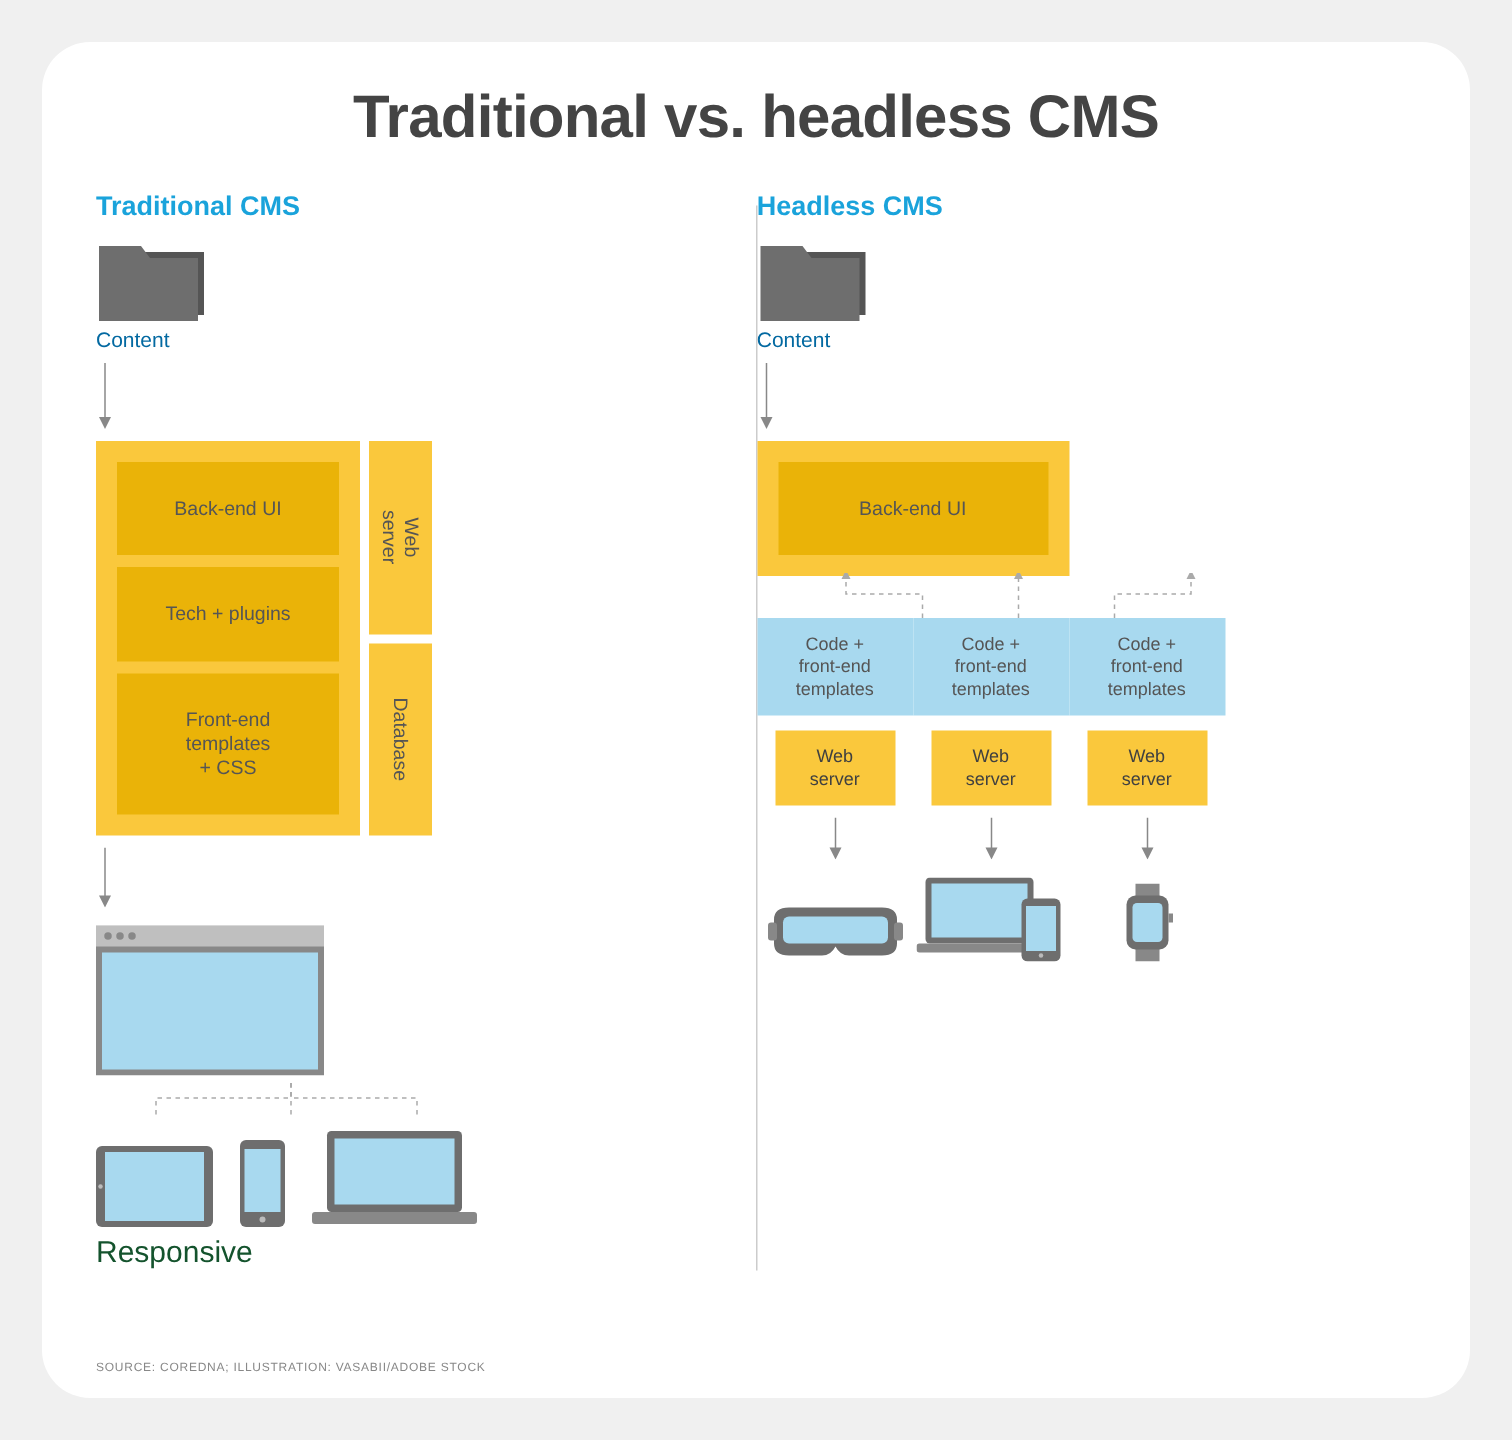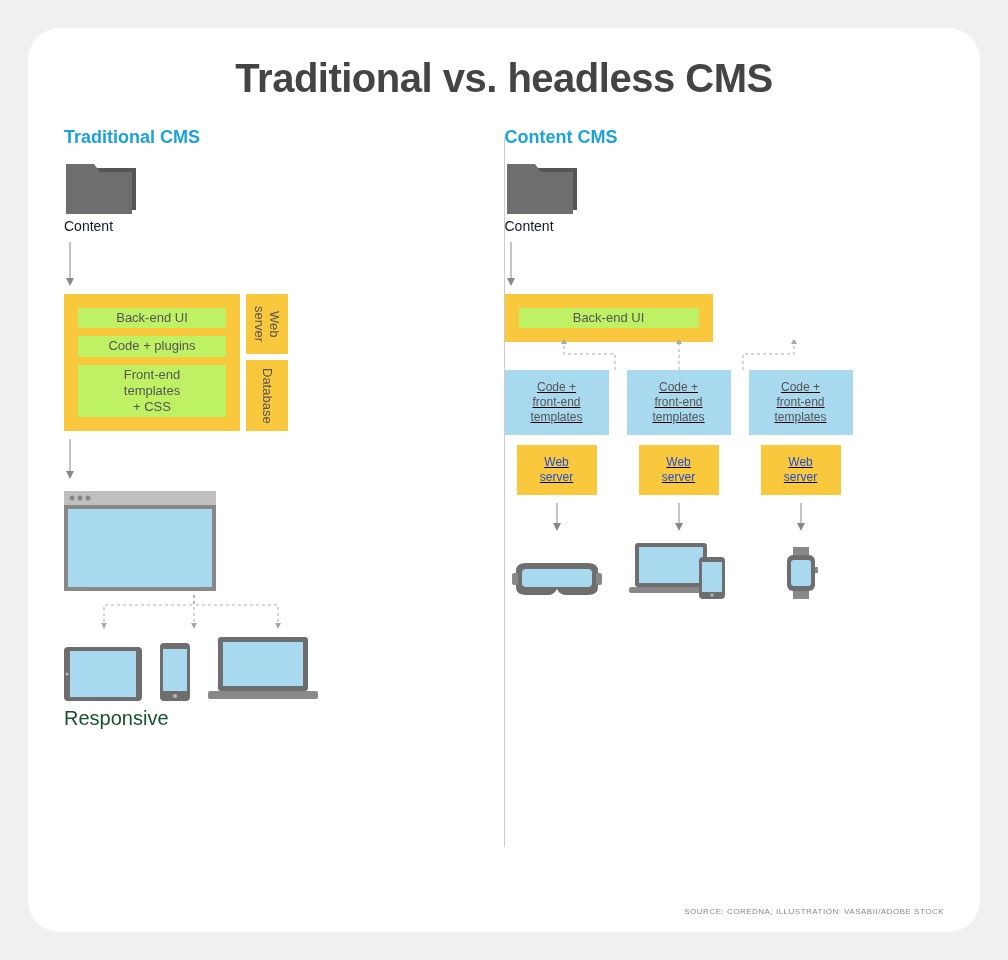--- a/index.html
+++ b/index.html
@@ -43,40 +43,40 @@
   }
   .subhead {
     color: #1aa3db;
     font-weight: 700;
     font-size: 18px;
     margin-bottom: 10px;
   }
   .folder-icon svg { display: block; }
   .content-label {
     font-size: 14px;
-    color: #0f172a;
+    color: #0369a1;
     margin-top: 4px;
   }
   .arrow-down {
     margin: 8px 0 8px 0;
   }
   .arrow-down svg { display: block; }
   
   .trad-stack {
     display: flex;
     gap: 6px;
     align-items: stretch;
   }
   .yellow-box {
     background: #fac83c;
     padding: 14px;
   }
   .inner-box {
-    background: #bef264;
-    padding: 2px 8px;
+    background: #eab308;
+    padding: 23px 8px;
     text-align: center;
     font-size: 13px;
     color: #555;
     line-height: 1.25;
     min-width: 148px;
   }
   .trad-main .inner-box { margin-bottom: 8px; }
   .trad-main .inner-box:last-child { margin-bottom: 0; }
   .side-stack { display: flex; flex-direction: column; gap: 6px; }
   .side-box {
@@ -109,23 +109,21 @@
   }
   
   .headless-main {
     background: #fac83c;
     padding: 14px;
   }
   .headless-main .inner-box { margin-bottom: 8px; min-width: 180px; }
   .headless-main .inner-box:last-child { margin-bottom: 0; }
   .api-row {
     display: flex;
-    gap: 18px;
     margin-top: 28px;
-    text-decoration: underline;
   }
   .api-col {
     display: flex;
     flex-direction: column;
     align-items: center;
     width: 104px;
   }
   .blue-box {
     background: #a8d9ef;
     padding: 10px 6px;
@@ -133,21 +131,21 @@
     font-size: 12px;
     color: #555;
     line-height: 1.25;
     width: 100%;
   }
   .small-yellow {
     background: #fac83c;
     padding: 10px 6px;
     text-align: center;
     font-size: 12px;
-    color: #1d4ed8;
+    color: #404040;
     line-height: 1.25;
     width: 80px;
     margin-top: 10px;
   }
   .device-slot {
     height: 56px;
     display: flex;
     align-items: flex-end;
     justify-content: center;
     margin-top: 4px;
@@ -158,21 +156,20 @@
     bottom: 16px;
     left: 36px;
     right: 36px;
     display: flex;
     justify-content: space-between;
     align-items: flex-end;
     font-size: 8px;
     letter-spacing: 0.5px;
     color: #888;
     text-transform: uppercase;
-    flex-direction: column;
   }
   .footer-right {
     display: flex;
     align-items: center;
     gap: 8px;
   }
   .logo {
     font-size: 12px;
     color: #888;
     text-transform: none;
@@ -203,21 +200,21 @@
       <div class="arrow-down">
         <svg width="12" height="44">
             <line x1="6" y1="0" x2="6" y2="38" stroke="#888" stroke-width="1"></line>
             <polygon points="2,36 10,36 6,44" fill="#888"></polygon>
           </svg>
       </div>
 
       <div class="trad-stack">
         <div class="yellow-box trad-main">
           <div class="inner-box">Back-end UI</div>
-          <div class="inner-box">Code + plugins</div>
+          <div class="inner-box">Tech + plugins</div>
           <div class="inner-box" style="white-space:pre-line;">Front-end
 templates
 + CSS</div>
         </div>
         <div class="side-stack">
           <div class="side-box" style="white-space:pre-line;">Web
 server</div>
           <div class="side-box">Database</div>
         </div>
       </div>
@@ -268,21 +265,21 @@
           <rect x="15" y="5" width="80" height="44" fill="#a8d9ef"></rect>
           <rect x="0" y="54" width="110" height="8" rx="2" fill="#888"></rect>
         </svg>
       </div>
       <div class="resp-label">Responsive</div>
     </div>
 
     <div class="divider"></div>
 
     <div class="col">
-      <div class="subhead">Content CMS</div>
+      <div class="subhead">Headless CMS</div>
 
       <div class="folder-icon">
         <svg width="78" height="56" viewBox="0 0 78 56">
           <rect x="6" y="10" width="66" height="42" fill="#555"></rect>
           <rect x="2" y="14" width="66" height="42" fill="#6e6e6e"></rect>
           <polygon points="2,14 2,6 30,6 36,14" fill="#6e6e6e"></polygon>
         </svg>
       </div>
       <div class="content-label">Content</div>
 

